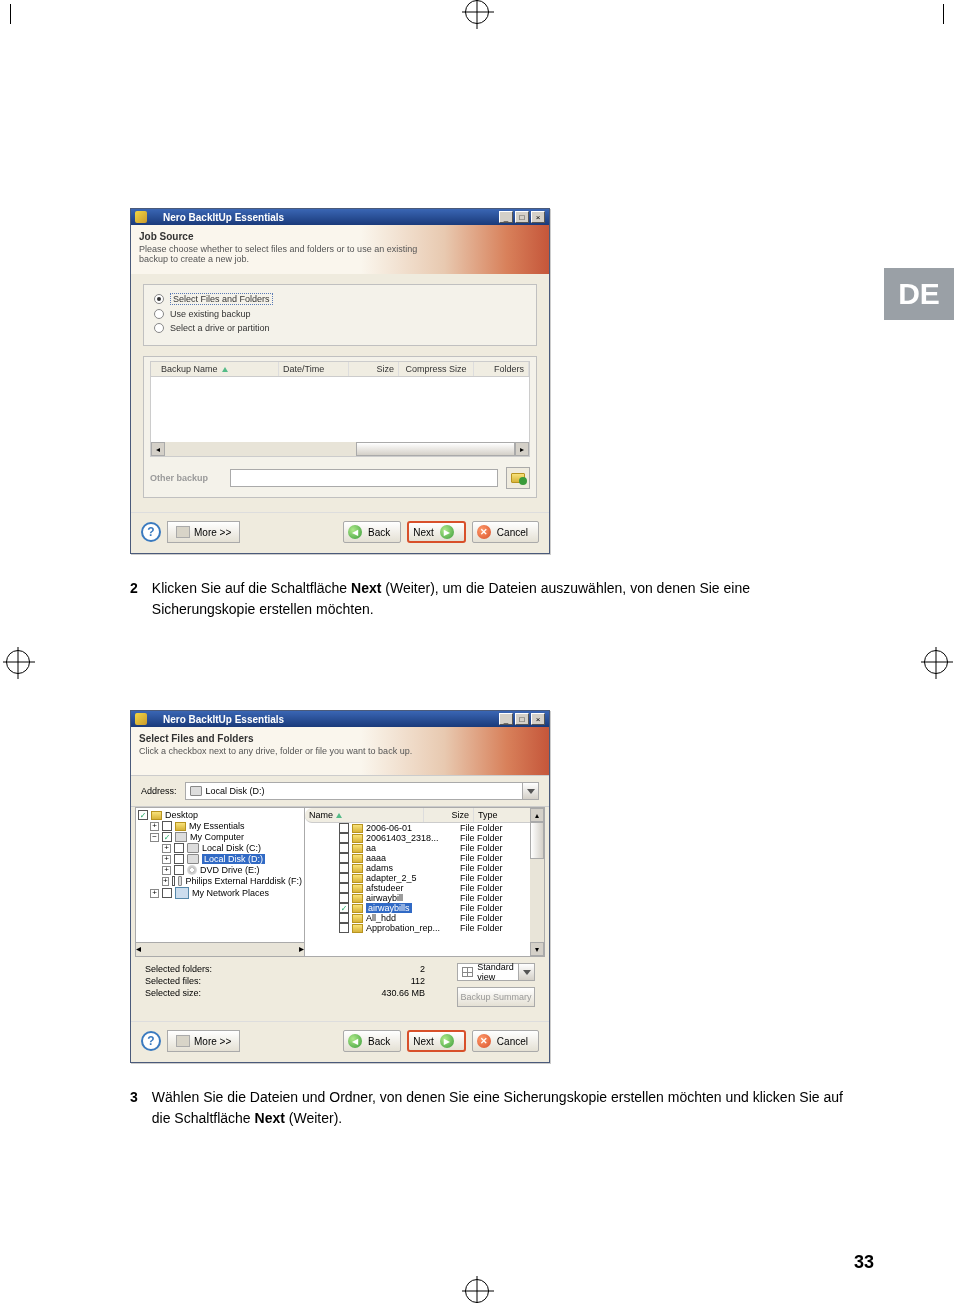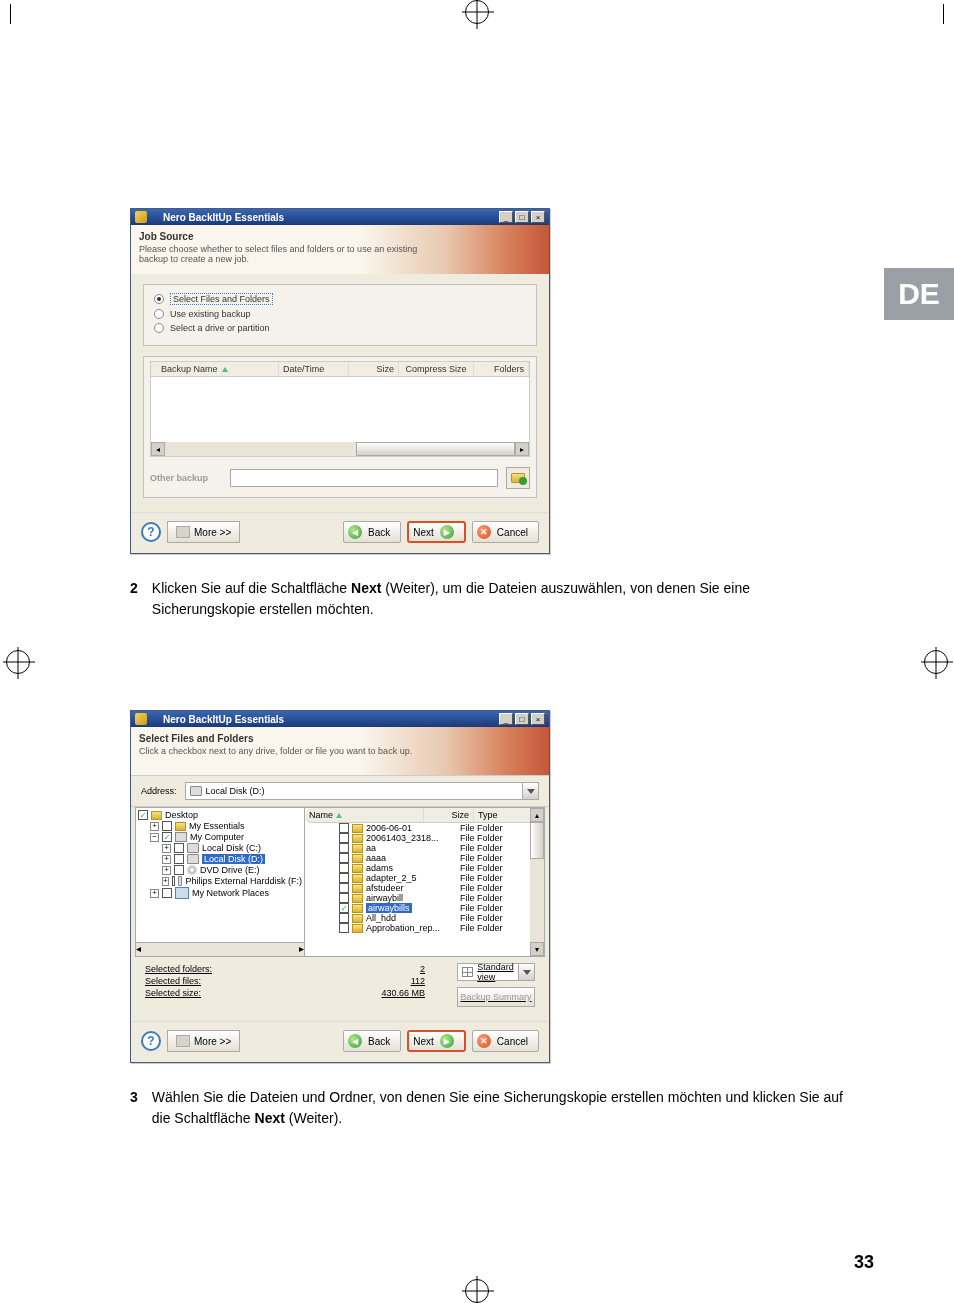--- a/index.html
+++ b/index.html
@@ -83,21 +83,21 @@
   .lp-header .c { padding: 2px 4px; border-right: 1px solid #ddd; }
   .lp-name { flex: 1; } .lp-size { width: 50px; text-align: right; } .lp-type { width: 70px; }
   .lp-row { display: flex; padding: 0 0 0 2px; align-items: center; }
   .lp-row .r-name { flex: 1; display: flex; align-items: center; gap: 3px; margin-left: 32px; }
   .lp-row .r-type { width: 70px; }
   .vscroll { position: absolute; right: 0; top: 0; bottom: 0; width: 14px; background: #e8e4d8; display: flex; flex-direction: column; }
   .vscroll .sbtn { width: 14px; height: 14px; background: #d4d0c8; border: 1px solid #aaa; font-size: 8px; display: flex; align-items: center; justify-content: center; }
   .vscroll .thumb { flex: .3; background: linear-gradient(90deg,#fff,#d4d0c8); border: 1px solid #aaa; }
   .vscroll .track { flex: .7; }
   .hscroll-tree { height: 14px; background: #e8e4d8; display: flex; border: 1px solid #aaa; border-top: none; }
-  .summary { display: flex; padding: 6px 10px; gap: 32px; font-size: 9px; text-decoration: underline; }
+  .summary { display: flex; padding: 6px 10px; gap: 32px; font-size: 9px; }
   .summary .left { width: 280px; }
   .summary .left .row { display: flex; justify-content: space-between; padding: 1px 0; }
   .summary .right { flex: 1; }
   .summary .combo2 { height: 18px; border: 1px solid #aaa; background: #fff; display: flex; align-items: center; padding: 0 4px; gap: 4px; position: relative; margin-bottom: 6px; }
   .summary .combo2 .dd { position: absolute; right: 0; top: 0; bottom: 0; width: 16px; background: linear-gradient(180deg,#fff,#d4d0c8); border-left: 1px solid #aaa; display: flex; align-items: center; justify-content: center; }
   .sum-btn { height: 20px; border: 1px solid #aaa; background: linear-gradient(180deg,#fff,#e4e0d4); display: flex; align-items: center; justify-content: center; color: #999; font-size: 9px; }
   .grid-ico { width: 12px; height: 10px; border: 1px solid #888; display: inline-block; background: linear-gradient(#888,#888) 50% 0/1px 100% no-repeat, linear-gradient(#888,#888) 0 50%/100% 1px no-repeat, #fff; }
   .tri-down { width: 0; height: 0; border-left: 4px solid transparent; border-right: 4px solid transparent; border-top: 5px solid #555; display: inline-block; }
   .net-ico { width: 14px; height: 12px; background: #cde; border: 1px solid #58a; display: inline-block; }
   .pc-ico { width: 12px; height: 10px; background: #ddd; border: 1px solid #888; display: inline-block; }

